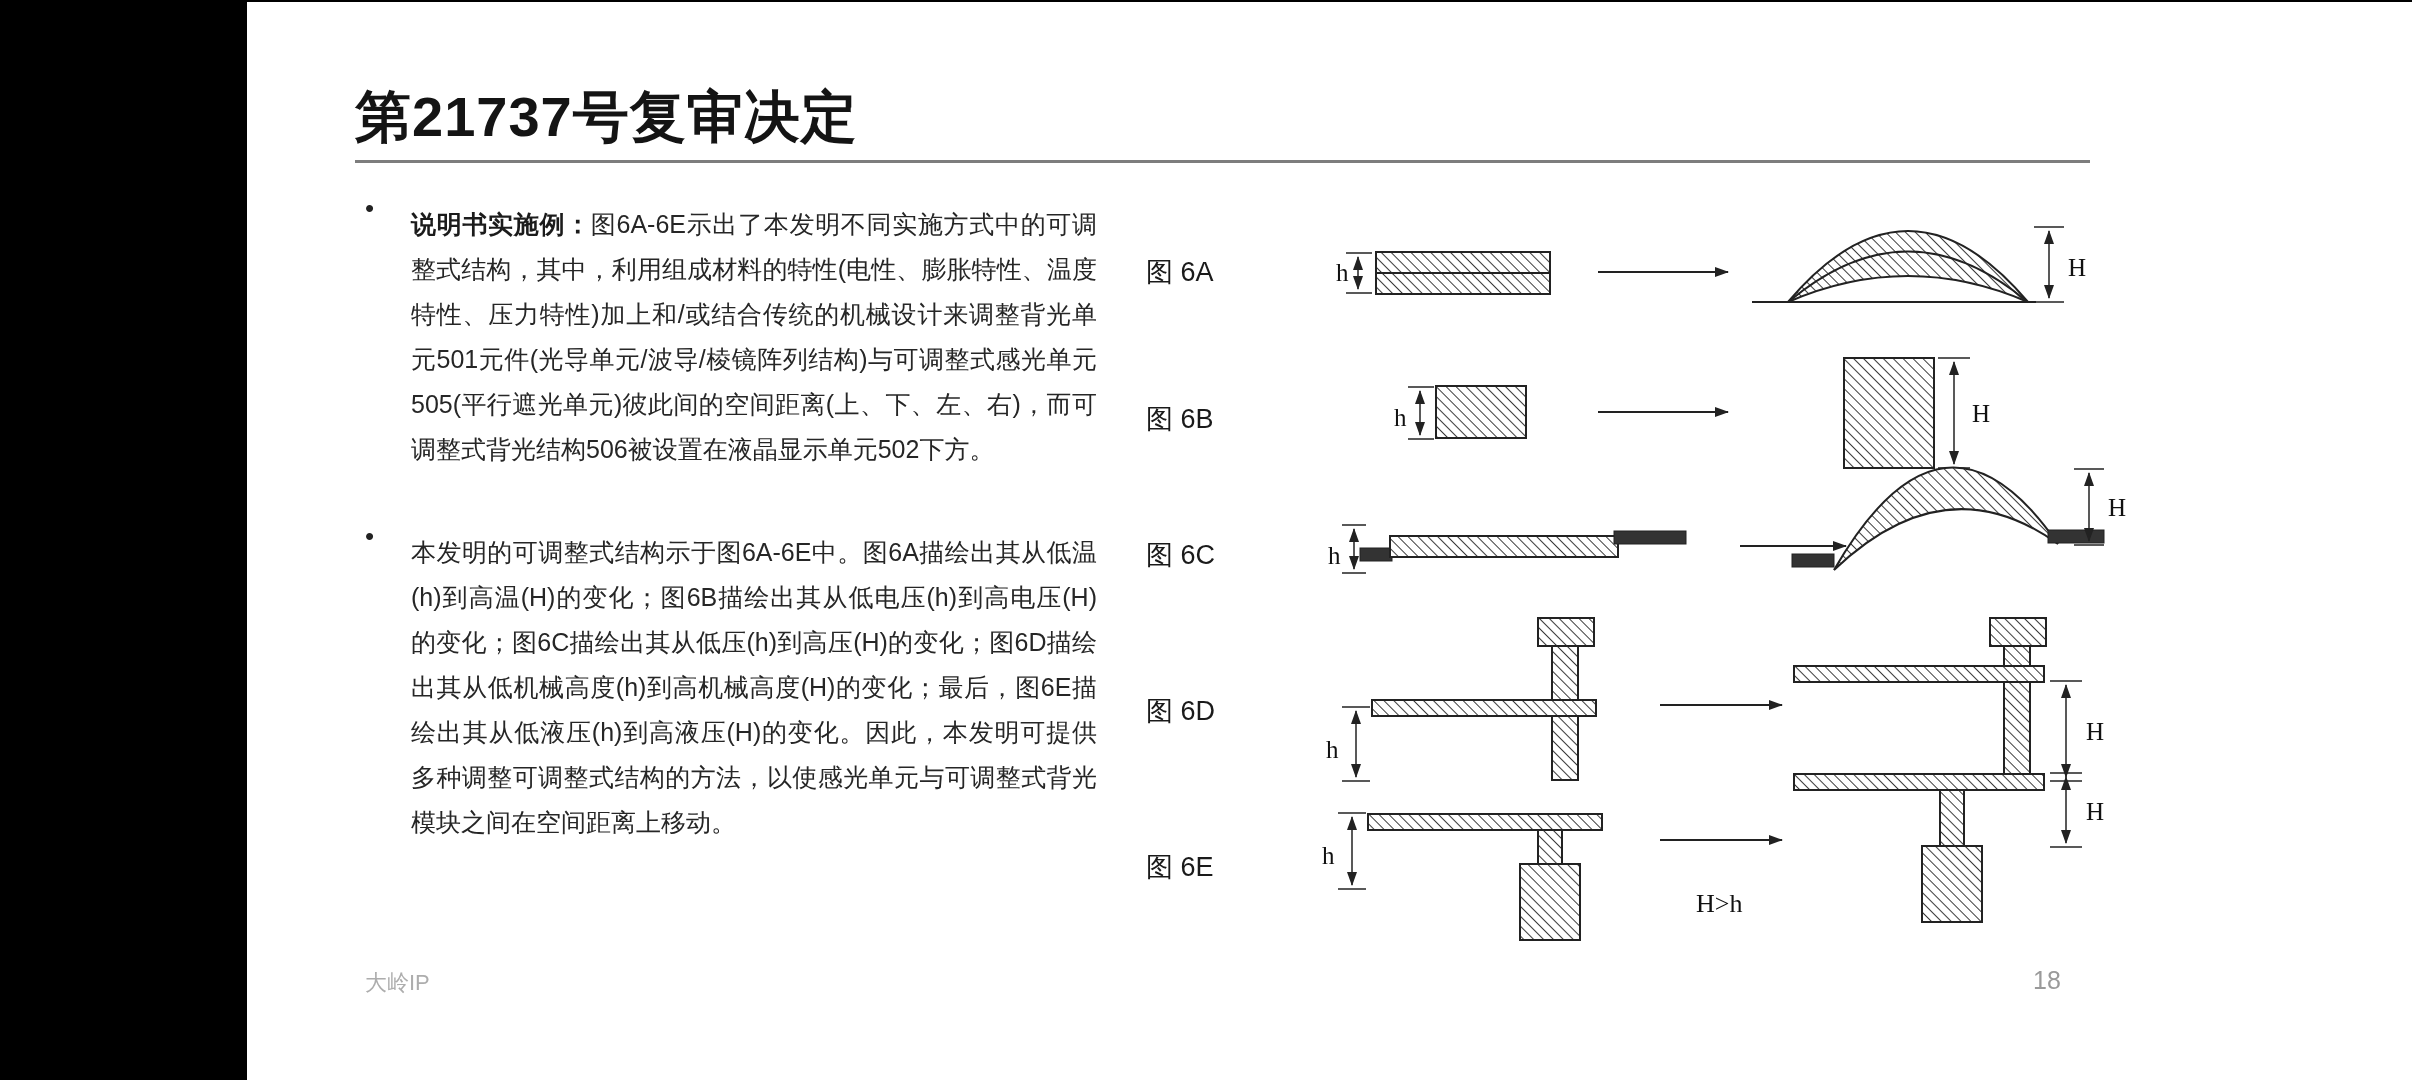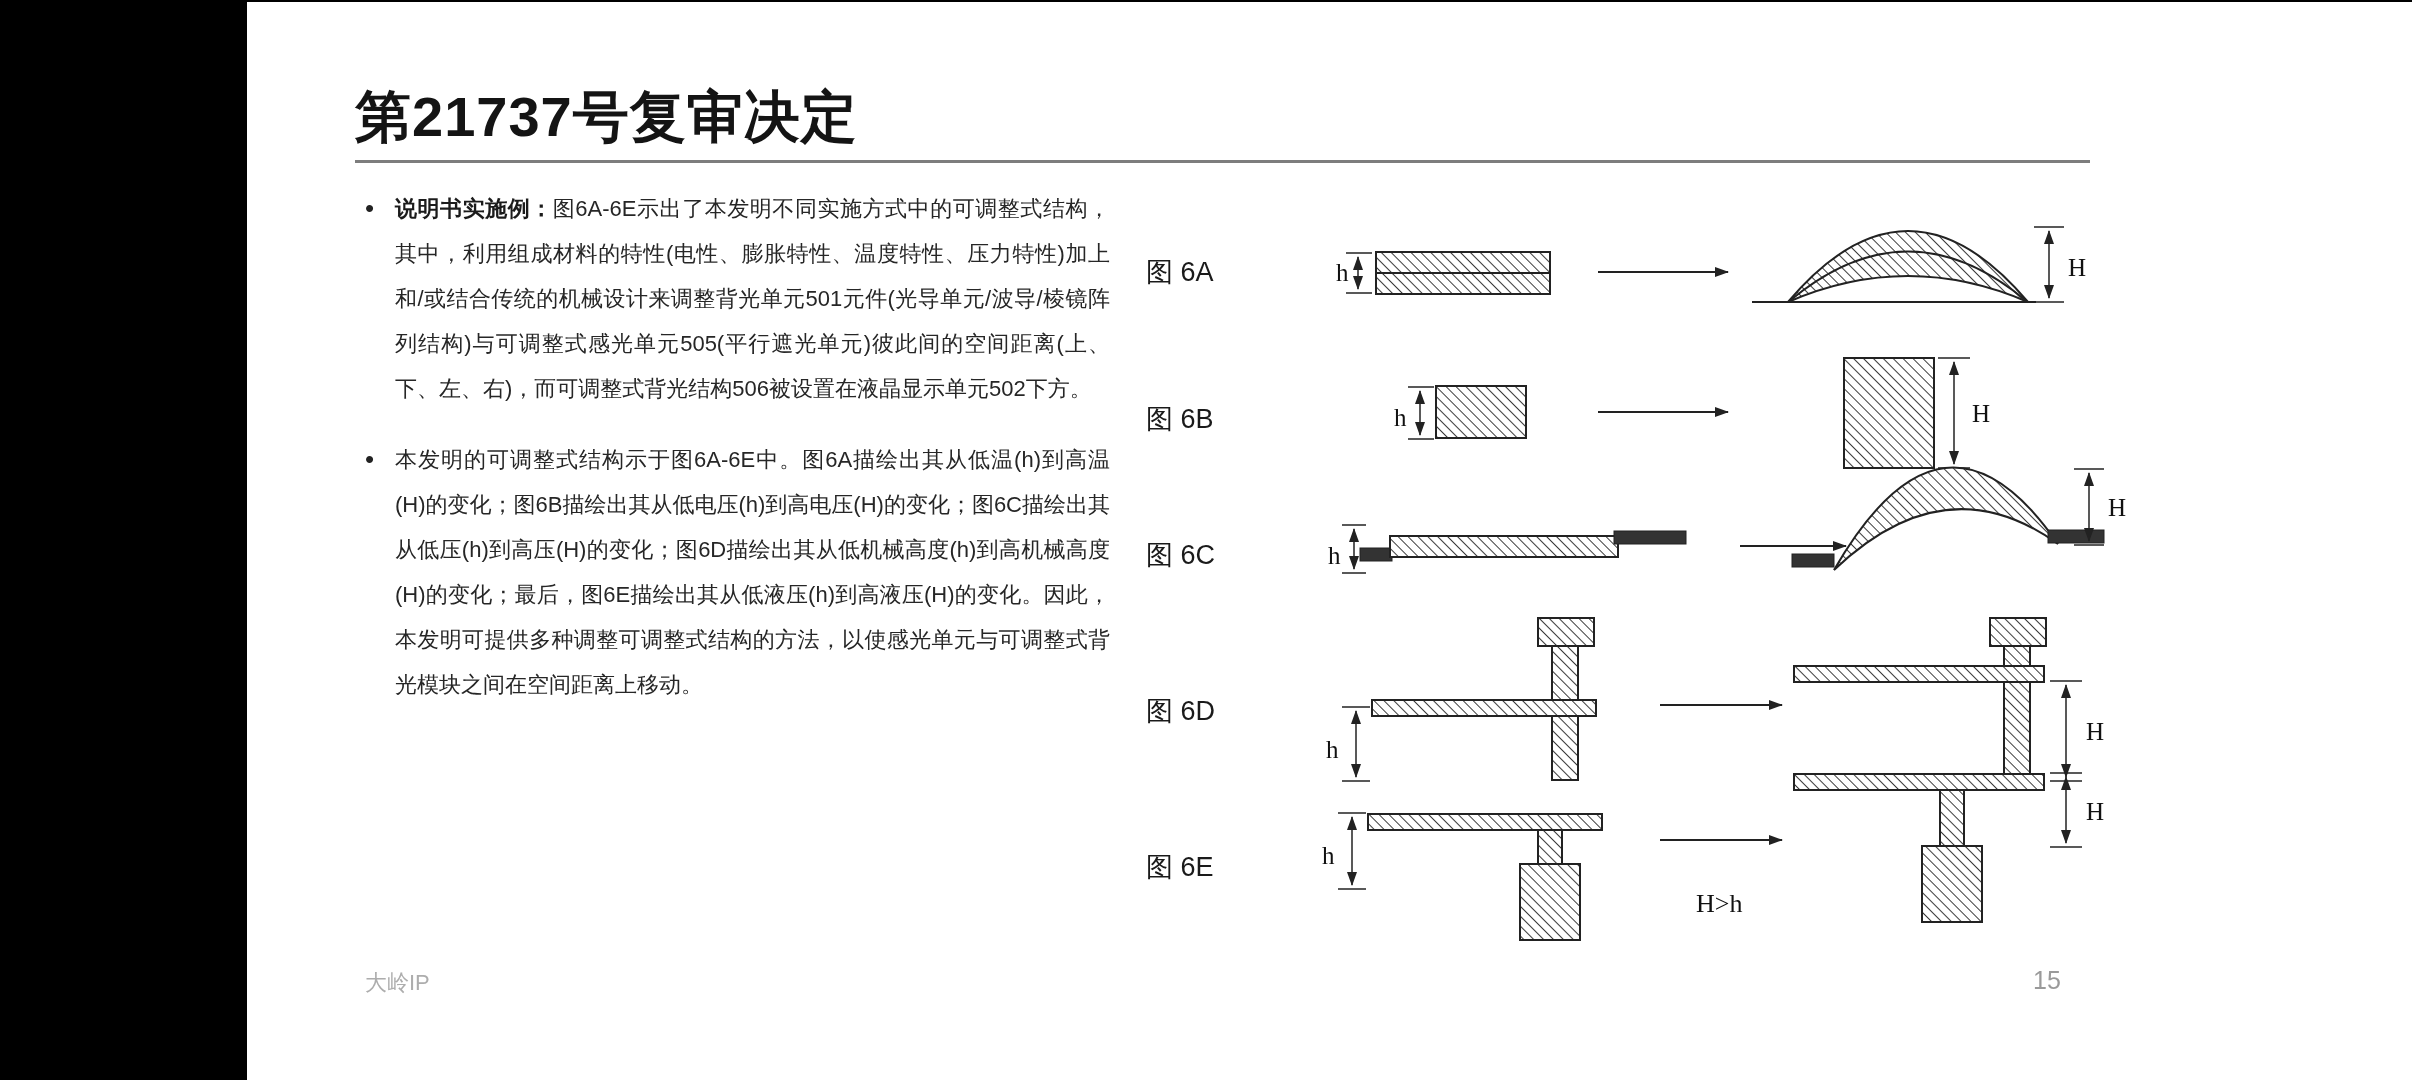--- a/index.html
+++ b/index.html
@@ -6,21 +6,21 @@
   .stage{position:relative;width:2412px;height:1080px;background:#000;overflow:hidden;
          font-family:"Liberation Sans",sans-serif;}
   .slide{position:absolute;left:247px;top:2px;width:2320px;height:1080px;background:#ffffff;}
   .title{position:absolute;left:108px;top:78px;margin:0;font-size:56px;font-weight:700;
          color:#141414;letter-spacing:1px;white-space:nowrap;}
   .rule{position:absolute;left:108px;top:158px;width:1735px;height:3px;background:#7d7d7d;}
   .bullets{position:absolute;left:118px;top:184px;width:748px;}
   .bullet{display:flex;align-items:flex-start;}
   .bullet + .bullet{margin-top:26px;}
   .dot{width:30px;flex:0 0 30px;font-size:26px;line-height:45px;color:#222;}
-  .btxt{margin:0;width:715px;font-size:22px;line-height:45px;color:#262626;
+  .btxt{margin:16px;width:715px;font-size:25px;line-height:45px;color:#262626;
         text-align:justify;text-justify:inter-ideograph;}
   .btxt b{font-weight:700;color:#1b1b1b;}
   .figpanel{position:absolute;left:893px;top:198px;width:1012px;height:772px;}
   .figlabel{font-size:27px;font-family:"Liberation Sans",sans-serif;fill:#1a1a1a;}
   .dimtext{font-size:25px;font-family:"Liberation Serif",serif;fill:#111;}
   .note{font-size:26px;font-family:"Liberation Serif",serif;fill:#111;}
   .shape{fill:url(#hz);stroke:#222;stroke-width:2;}
   .solid{fill:#333;stroke:#222;stroke-width:1;}
   .ln{stroke:#222;stroke-width:2;fill:none;}
   .dim{stroke:#222;stroke-width:1.5;fill:none;}
@@ -163,15 +163,15 @@
           </g>
           <line x1="910" y1="573" x2="942" y2="573" class="tick"></line>
           <line x1="910" y1="647" x2="942" y2="647" class="tick"></line>
           <line x1="926" y1="577" x2="926" y2="643" class="dim" marker-start="url(#ah)" marker-end="url(#ah)"></line>
           <text x="946" y="620" class="dimtext">H</text>
         </g>
       </svg>
     </div>
 
     <span class="footer-brand">大岭IP</span>
-    <span class="footer-page">15</span>
+    <span class="footer-page">18</span>
   </div>
 </div>
 
 </body></html>

